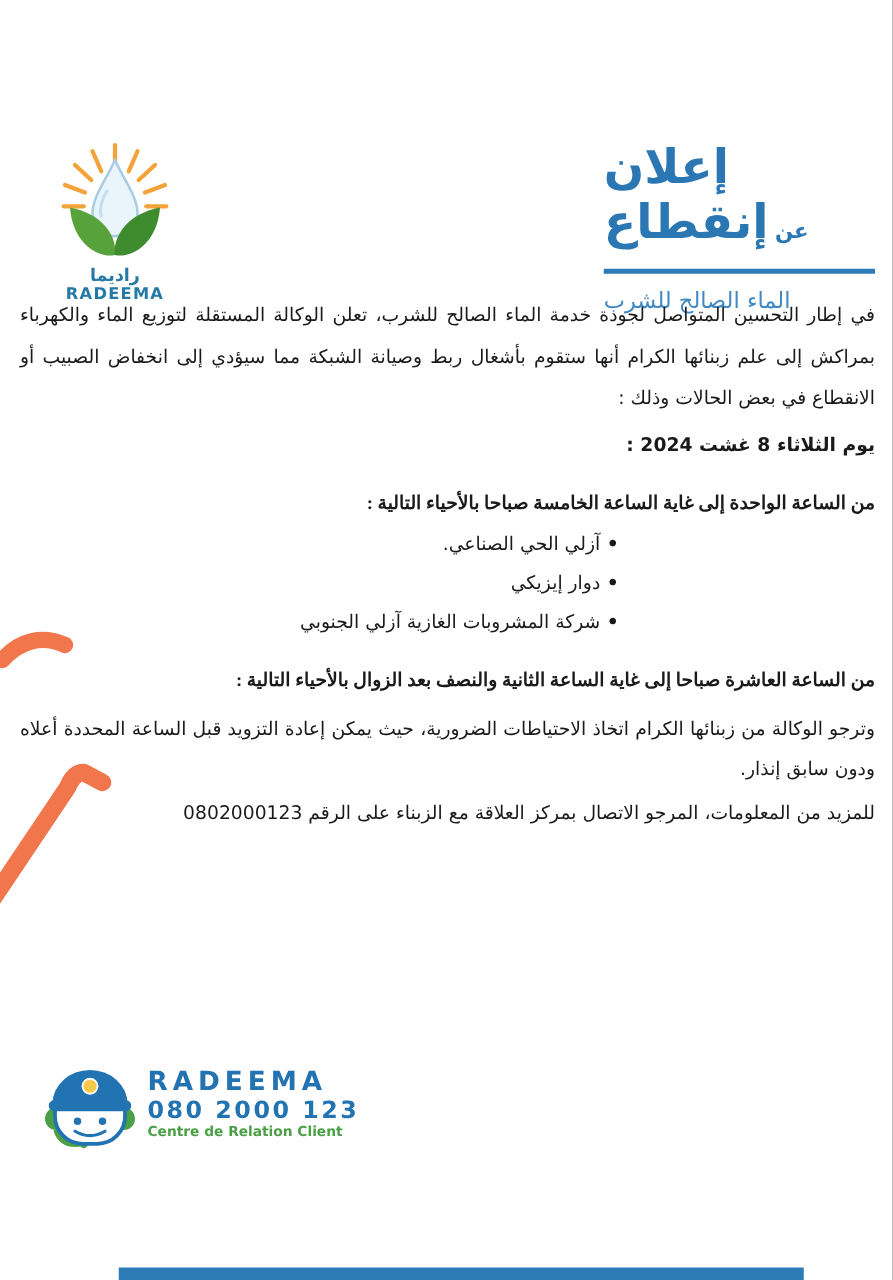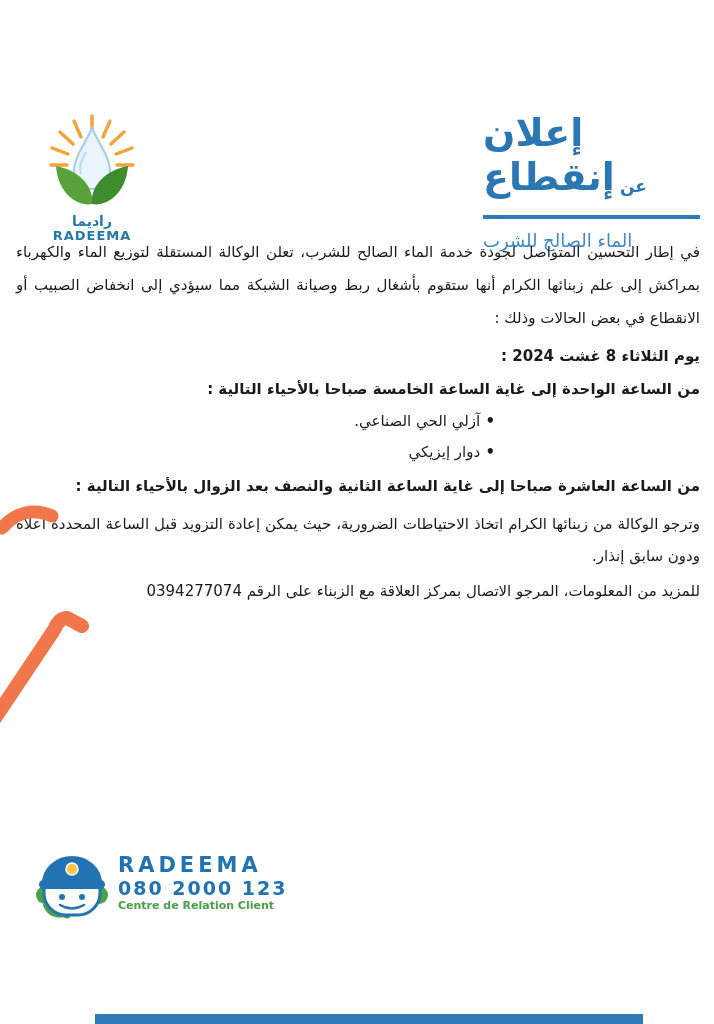--- a/index.html
+++ b/index.html
@@ -23,21 +23,21 @@
   .header-title .t2{line-height:46px;color:#2a77b4;}
   .header-title .t2 .small{font-size:17px;font-weight:bold;vertical-align:middle;}
   .header-title .t2 .big{font-size:38px;font-weight:bold;}
   .header-rule{display:inline-block;width:217px;height:4px;background:#2e7cb7;margin:4px 0 5px 0;}
   .header-title .sub{font-size:18px;font-weight:normal;color:#4189c4;line-height:26px;}
   
   .content{position:absolute;left:16px;right:14px;top:236px;direction:rtl;}
   .intro{font-size:15px;line-height:33px;text-align:justify;margin:0;}
   .bold-line{font-size:15px;font-weight:bold;line-height:30px;margin:0;}
   .date-line{margin-top:6px;}
-  .section-heading{margin-top:3px;}
+  .section-heading{margin-top:17px;font-family:Liberation Serif, serif;}
   ul.places{list-style:none;margin:2px 0 0 0;padding:0 205px 0 0;}
   ul.places li{font-size:15px;font-weight:normal;line-height:31px;}
   ul.places li::before{content:"\2022\00a0";font-weight:bold;}
   .closing{font-size:15px;line-height:32px;text-align:justify;margin:7px 0 0 0;}
   .contact{font-size:15px;line-height:30px;margin:4px 0 0 0;text-align:right;}
   
   .marker-svg{position:absolute;left:0;top:490px;pointer-events:none;}
   
   .footer-logo{position:absolute;left:34px;top:843px;display:flex;align-items:center;}
   .footer-text{margin-left:8px;}
@@ -82,26 +82,27 @@
   </div>
 
   <div class="content">
     <p class="intro">في إطار التحسين المتواصل لجودة خدمة الماء الصالح للشرب، تعلن  الوكالة المستقلة  لتوزيع الماء والكهرباء بمراكش إلى علم  زبنائها الكرام أنها ستقوم بأشغال ربط وصيانة الشبكة مما سيؤدي إلى انخفاض الصبيب أو الانقطاع في بعض الحالات وذلك :</p>
     <p class="bold-line date-line">يوم الثلاثاء 8 غشت 2024 :</p>
 
     <p class="bold-line section-heading">من الساعة الواحدة إلى غاية الساعة الخامسة صباحا بالأحياء التالية :</p>
     <ul class="places">
       <li>آزلي الحي الصناعي.</li>
       <li>دوار إيزيكي</li>
+      <li>شركة المشروبات الغازية آزلي الجنوبي</li>
     </ul>
 
     <p class="bold-line section-heading">من الساعة العاشرة صباحا إلى غاية الساعة الثانية والنصف بعد الزوال بالأحياء التالية :</p>
 
     <p class="closing">وترجو الوكالة من زبنائها الكرام اتخاذ الاحتياطات الضرورية، حيث يمكن إعادة التزويد قبل الساعة المحددة أعلاه ودون سابق إنذار.</p>
-    <p class="contact">للمزيد من المعلومات، المرجو الاتصال بمركز العلاقة مع الزبناء على الرقم 0394277074</p>
+    <p class="contact">للمزيد من المعلومات، المرجو الاتصال بمركز العلاقة مع الزبناء على الرقم 0802000123</p>
   </div>
 
   <svg class="marker-svg" width="120" height="240" viewBox="0 0 120 240">
     <path d="M 2 38 C 16 22, 34 18, 52 26" fill="none" stroke="#f2764b" stroke-width="13" stroke-linecap="round"></path>
     <path d="M -5 228 L 54 140 Q 59 128 67 128 L 82 136" fill="none" stroke="#f2764b" stroke-width="14" stroke-linecap="round" stroke-linejoin="round"></path>
   </svg>
 
   <div class="footer-logo">
     <svg width="76" height="80" viewBox="0 0 76 80">
       <circle cx="11" cy="52" r="9" fill="#4ba046"></circle>

